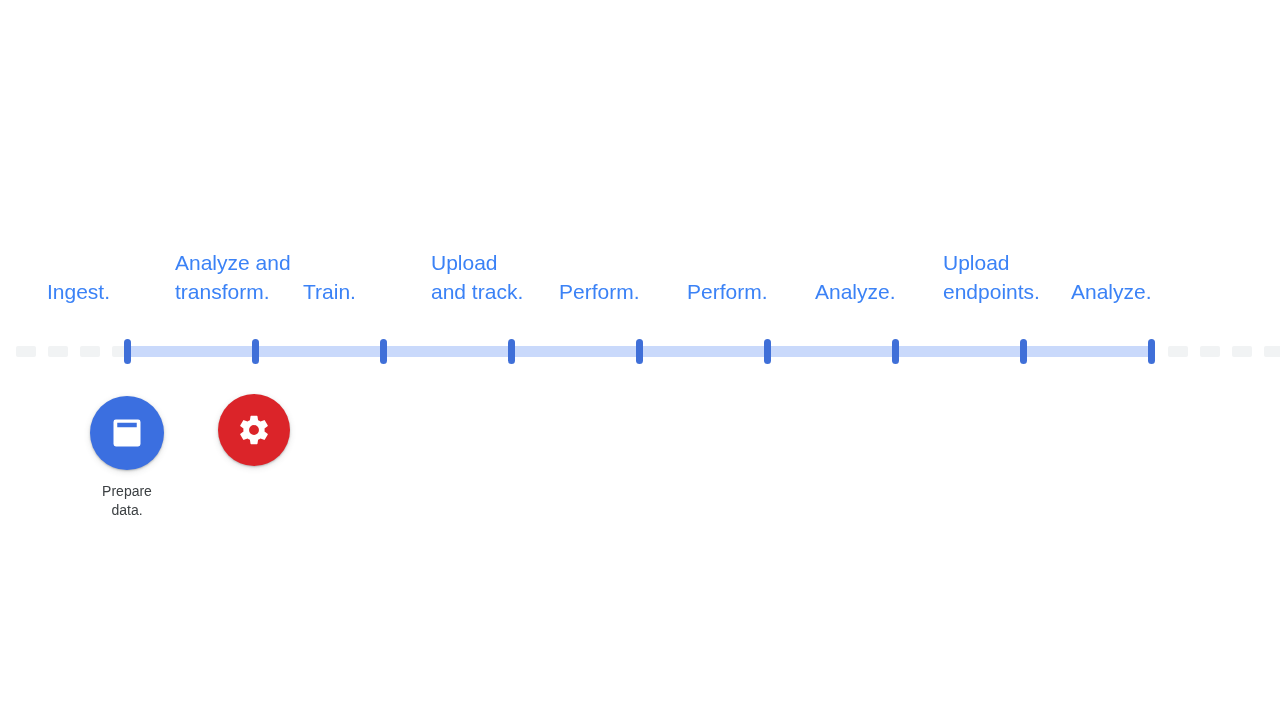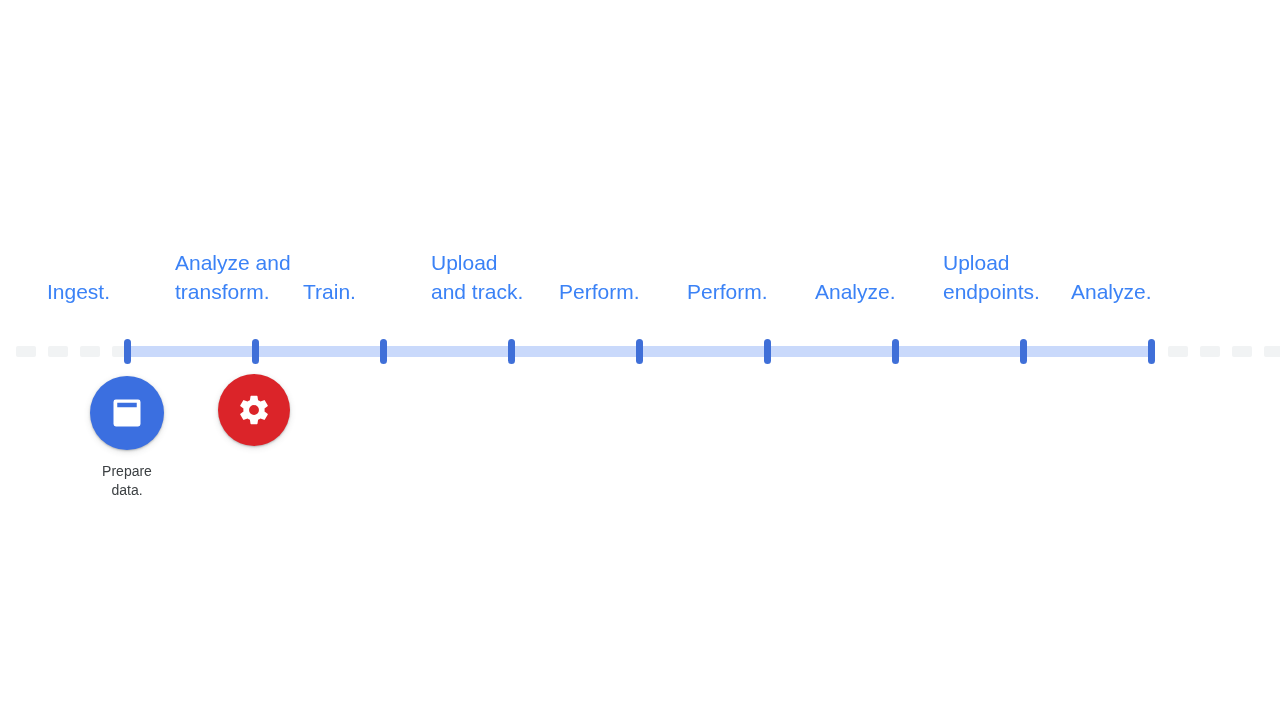--- a/index.html
+++ b/index.html
@@ -87,21 +87,21 @@
   .label-slot {
     position: absolute;
     bottom: 0;
     width: 0;
     height: 70px;
   }
 
   
   .node {
     position: absolute;
-    top: 376px;
+    top: 396px;
     transform: translateX(-50%);
     width: 170px;
     text-align: center;
   }
   .node-disc {
     width: 74px;
     height: 74px;
     margin: 0 auto;
     border-radius: 50%;
     display: flex;

